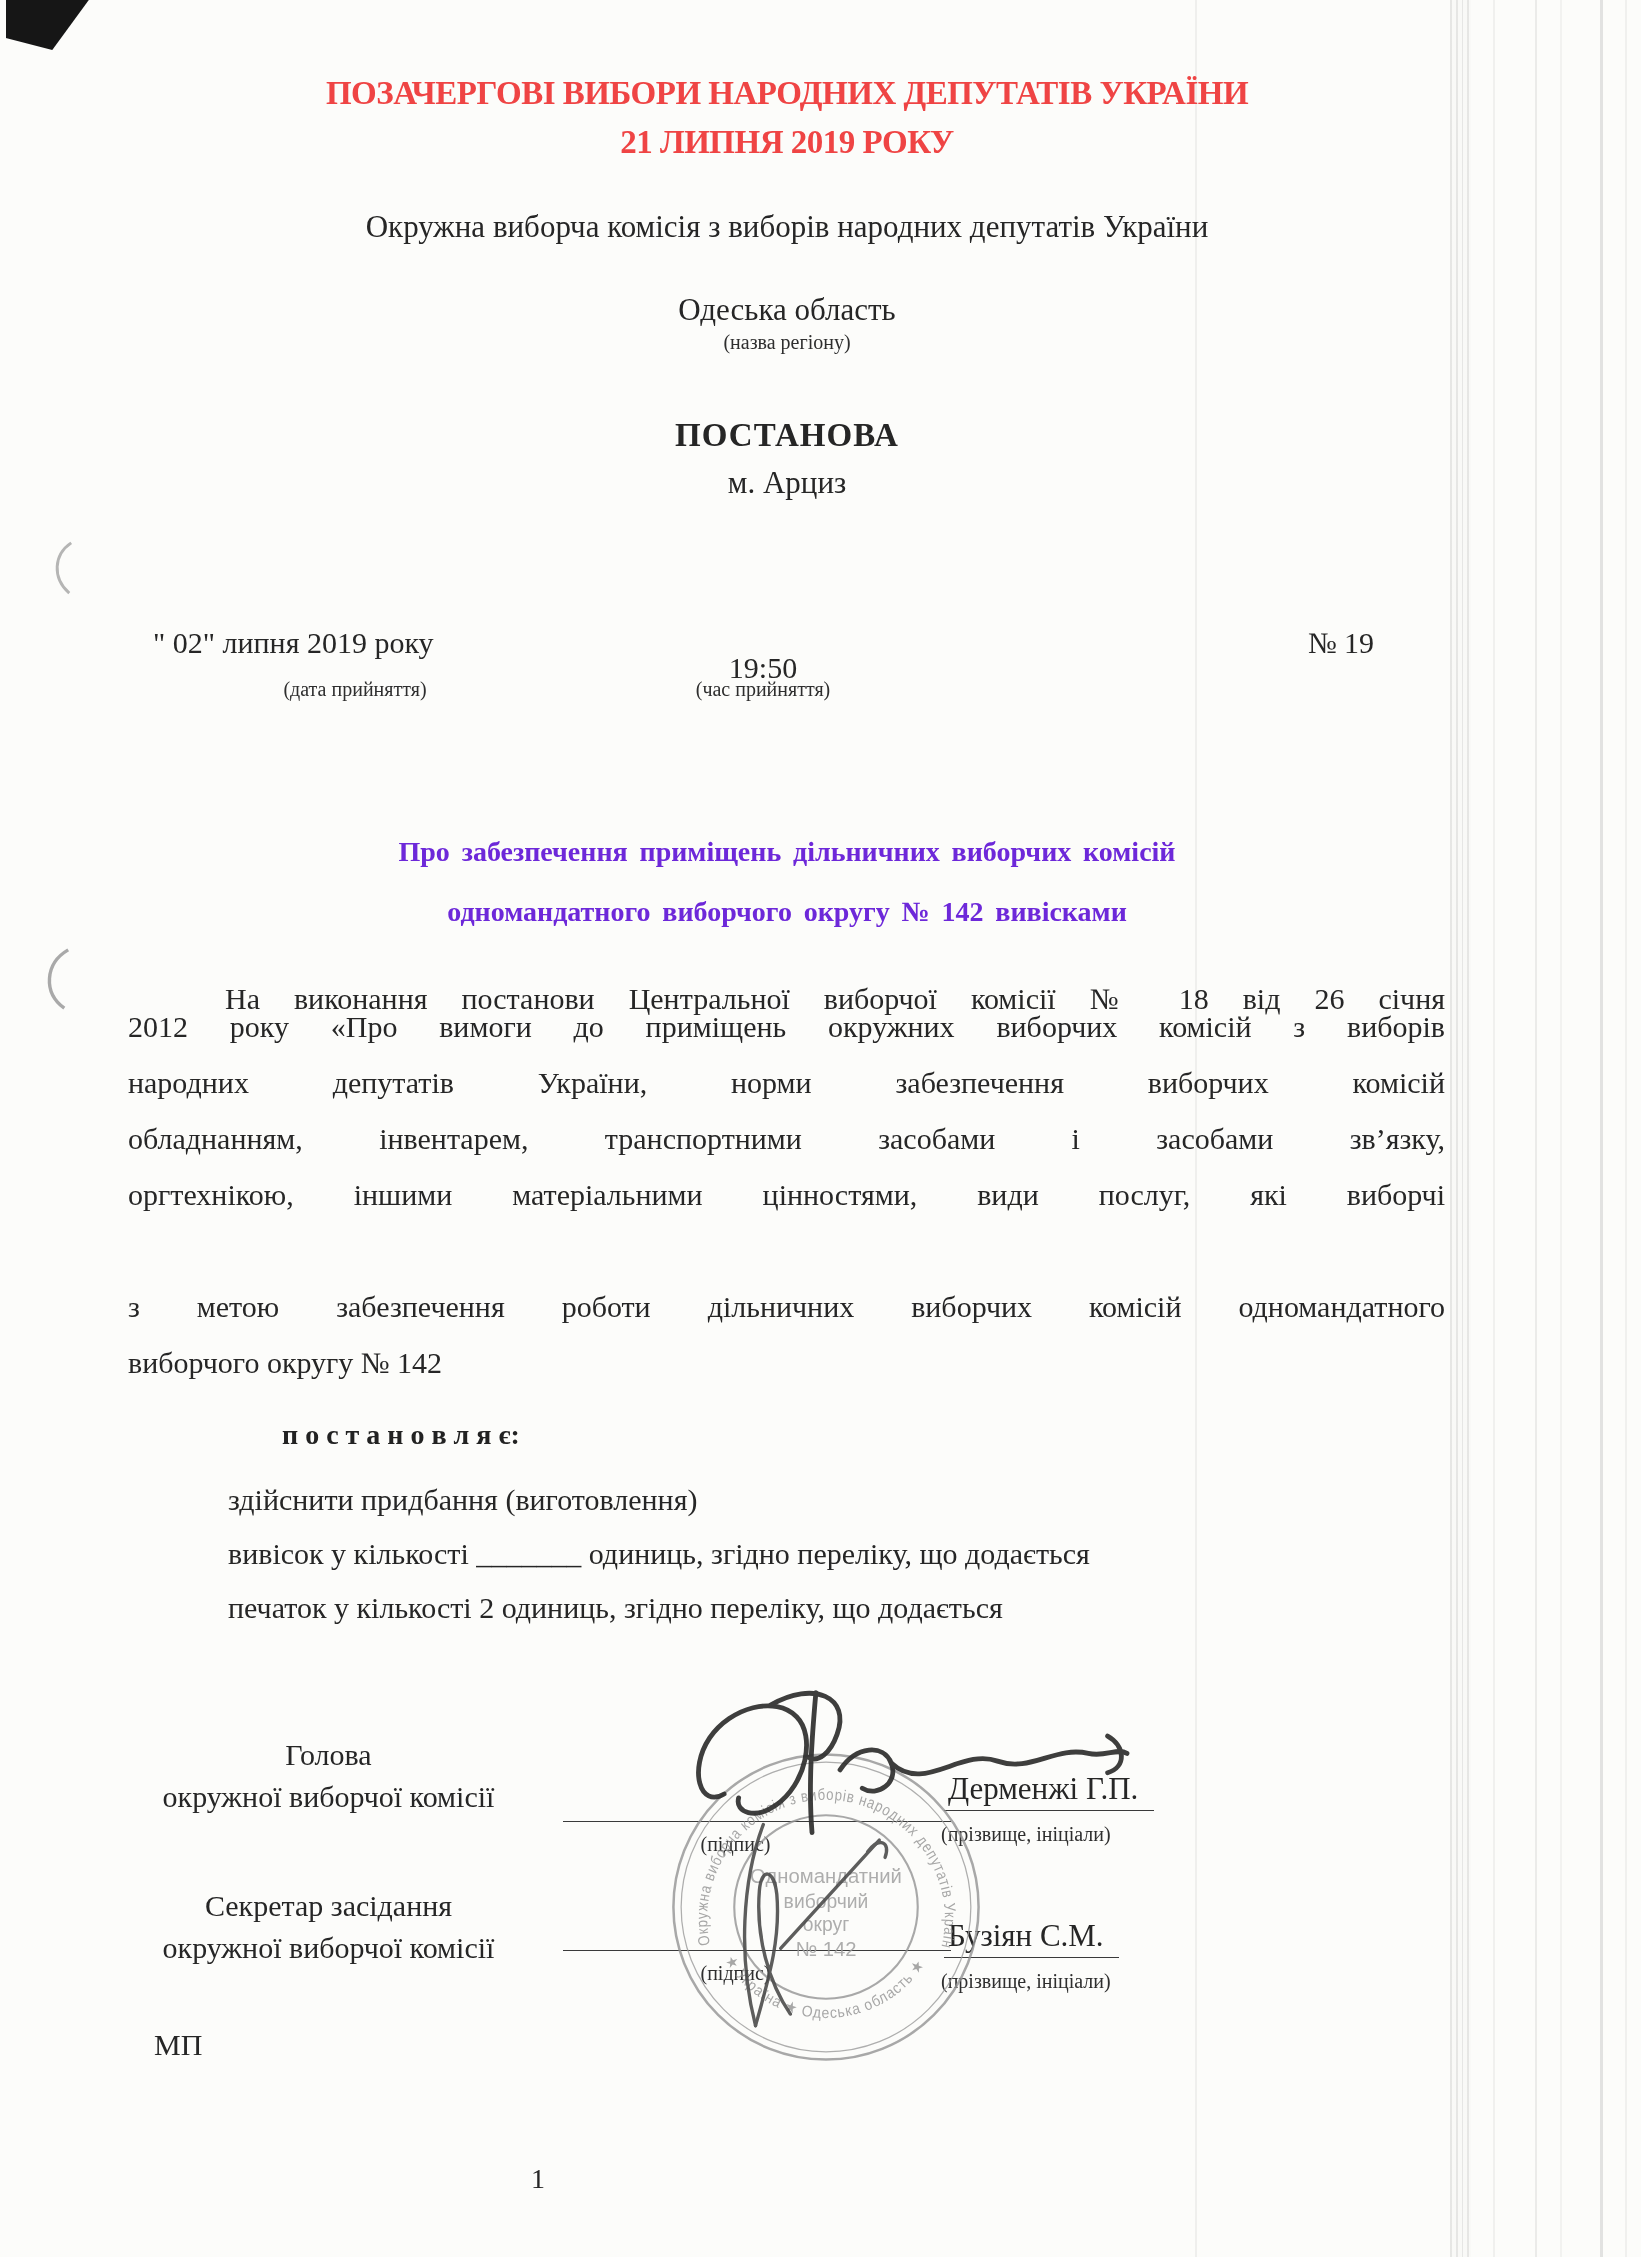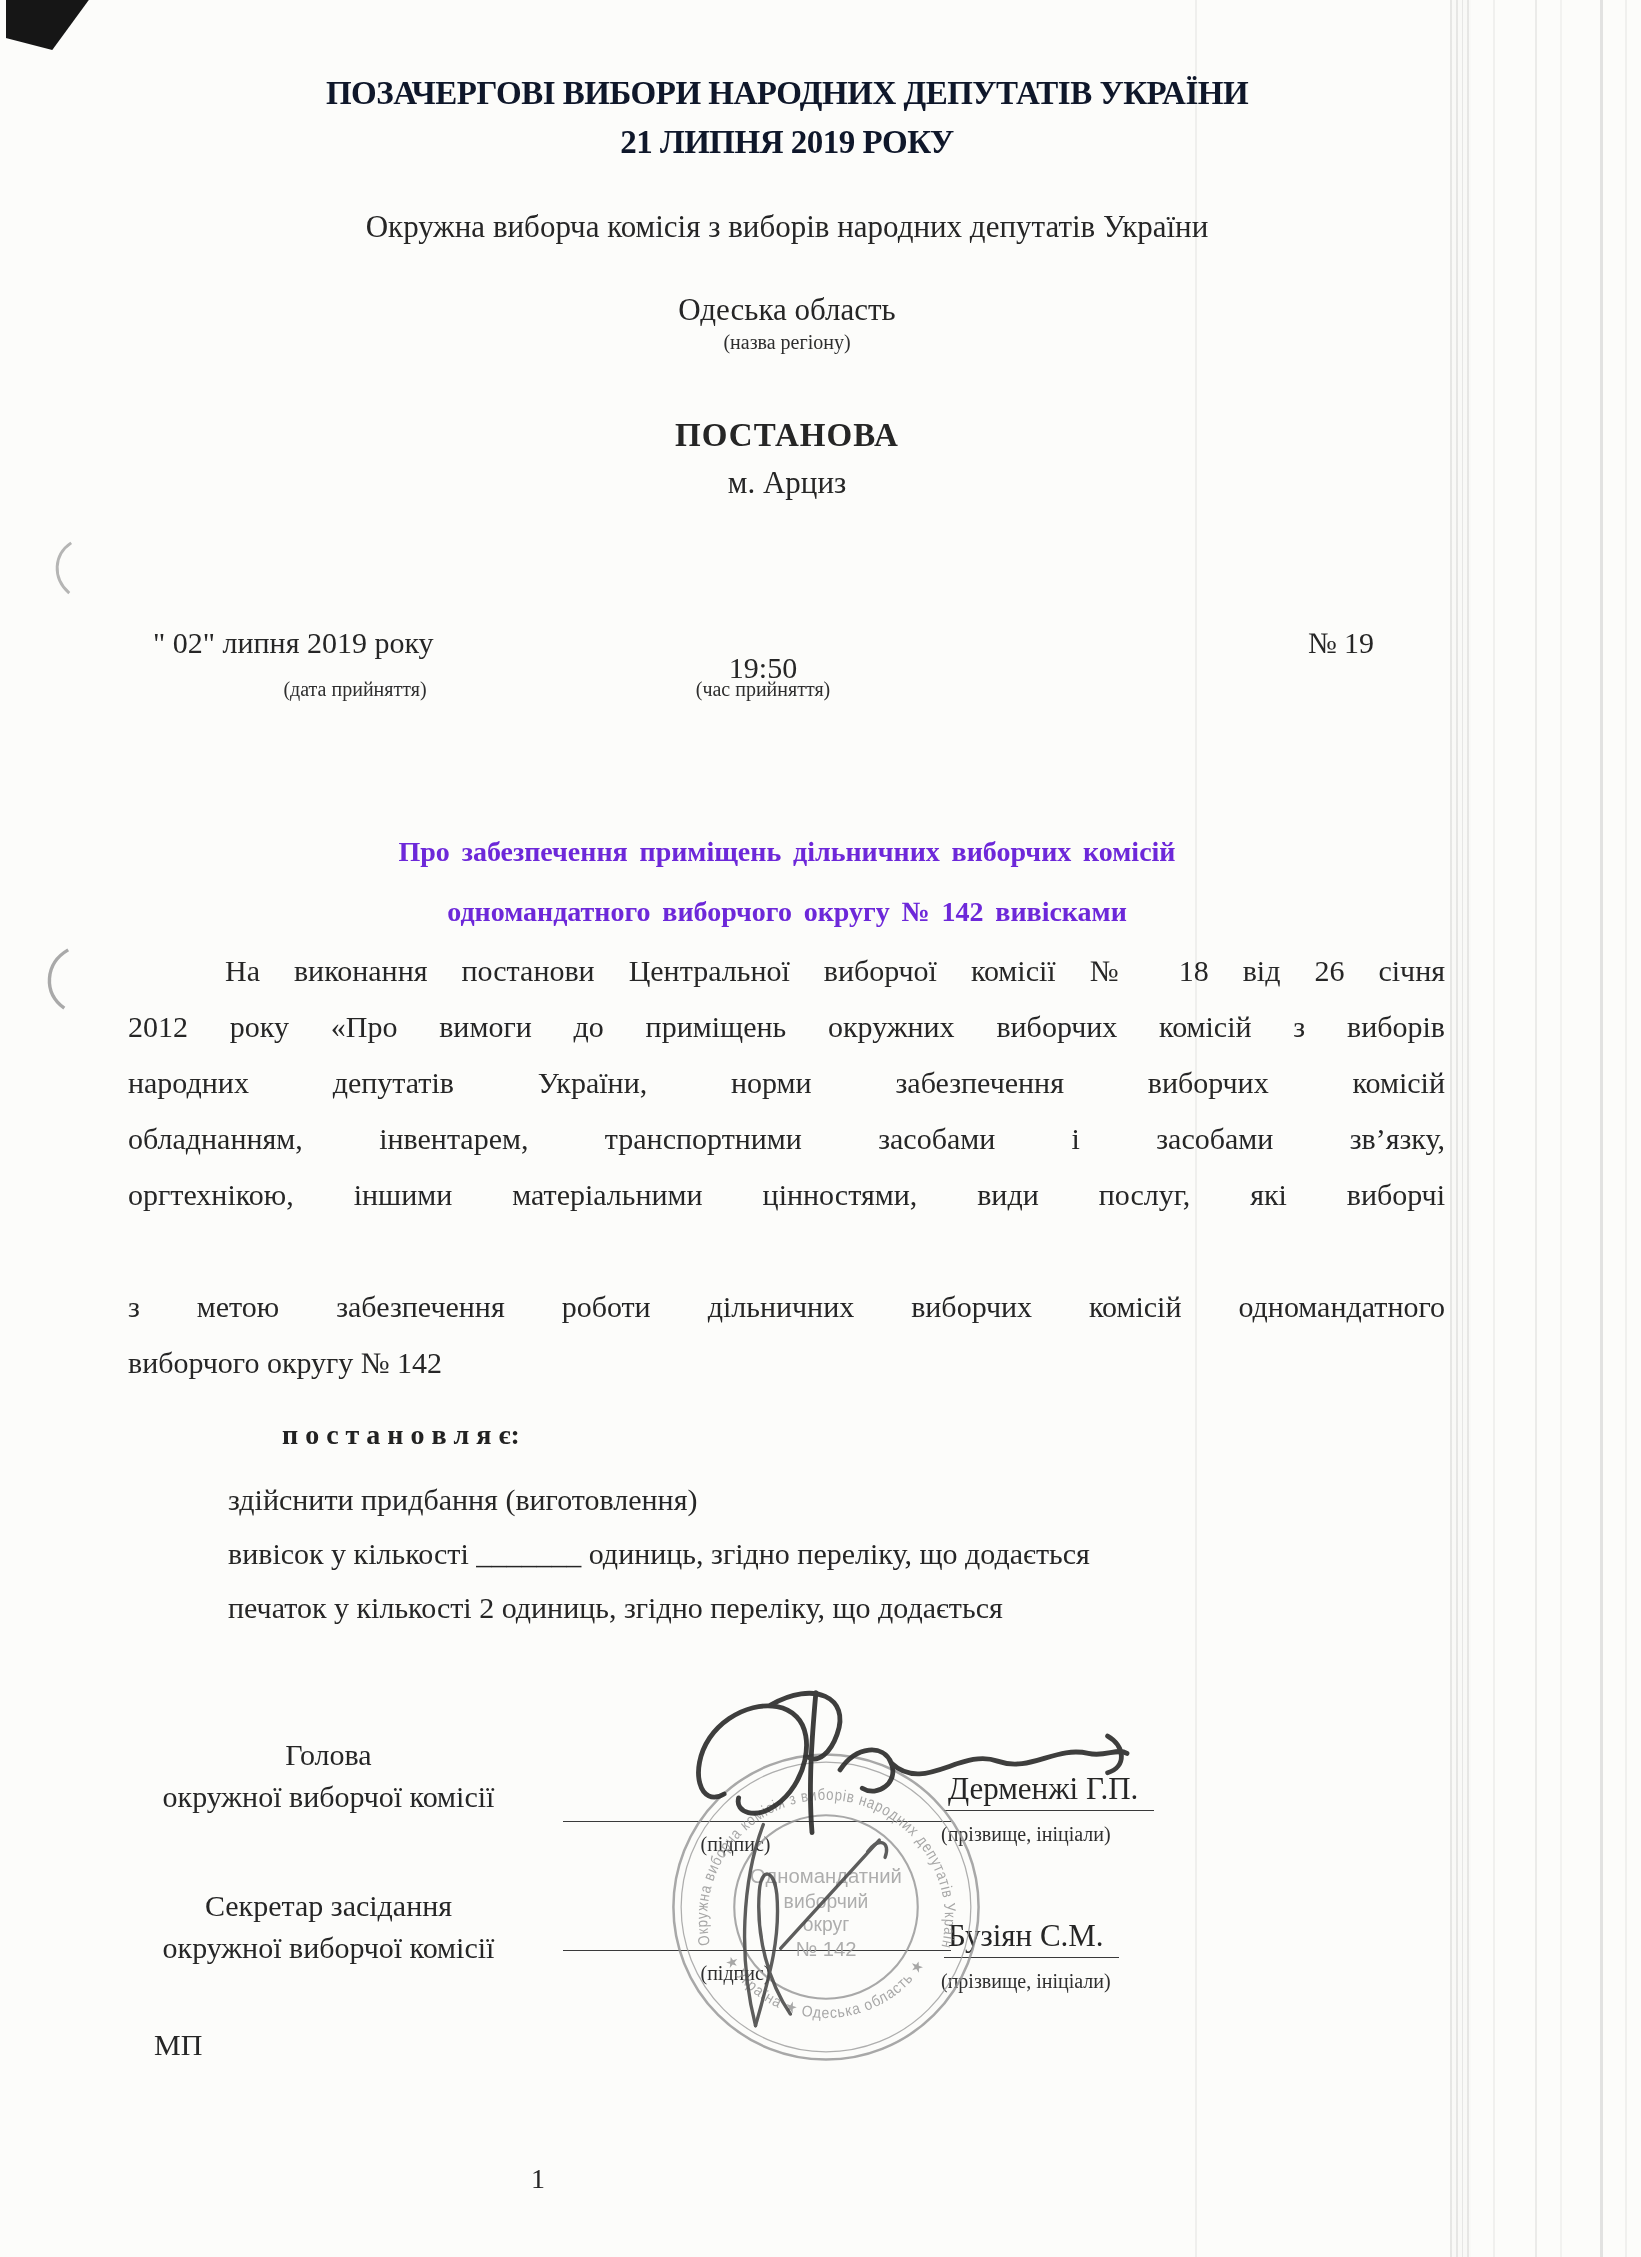--- a/index.html
+++ b/index.html
@@ -4,31 +4,31 @@
 <style>
   html,body{margin:0;padding:0;background:#e8e8e6;}
   .page{
     position:relative;width:1641px;height:2257px;margin:0 auto;
     background:#fcfcfa;overflow:hidden;
     font-family:"Liberation Serif","DejaVu Serif",serif;
     color:#262626;
   }
   .abs{position:absolute;}
   .ctr{text-align:center;}
-  .title{font-weight:bold;font-size:33px;letter-spacing:-0.5px;color:#0f172a;}
+  .title{font-weight:bold;font-size:33px;letter-spacing:-0.5px;color:#ef4444;}
   .sub{font-size:31px;}
   .small-cap{font-size:20px;color:#2e2e2e;}
   .doc-type{font-weight:bold;font-size:33px;letter-spacing:1px;}
   .meta-val{font-size:30px;}
   .subject{font-weight:bold;font-size:28px;word-spacing:4.8px;color:#6d28d9;}
   .bline{
     position:absolute;left:128px;width:1317px;height:56px;
     font-size:30px;text-align:justify;text-align-last:justify;
   }
-  .bline-first{text-indent:97px;}
+  .bline-first{text-indent:97px;margin-top:28px;}
   .bline-last{text-align:left;text-align-last:left;}
   .resolves{font-weight:bold;font-size:28px;color:#222;}
   .item{font-size:30px;}
   .role{font-size:30px;}
   .sig-line{border-bottom:1.9px solid #3a3a3a;height:0;}
   .name{font-size:31px;border-bottom:1.9px solid #3a3a3a;padding:0 15.4px 2.9px 3.9px;display:inline-block;}
   .mp{font-size:30px;}
   .pageno{font-size:28px;}
   
   .vline{position:absolute;top:0;height:2257px;background:#7d7d7d;}

